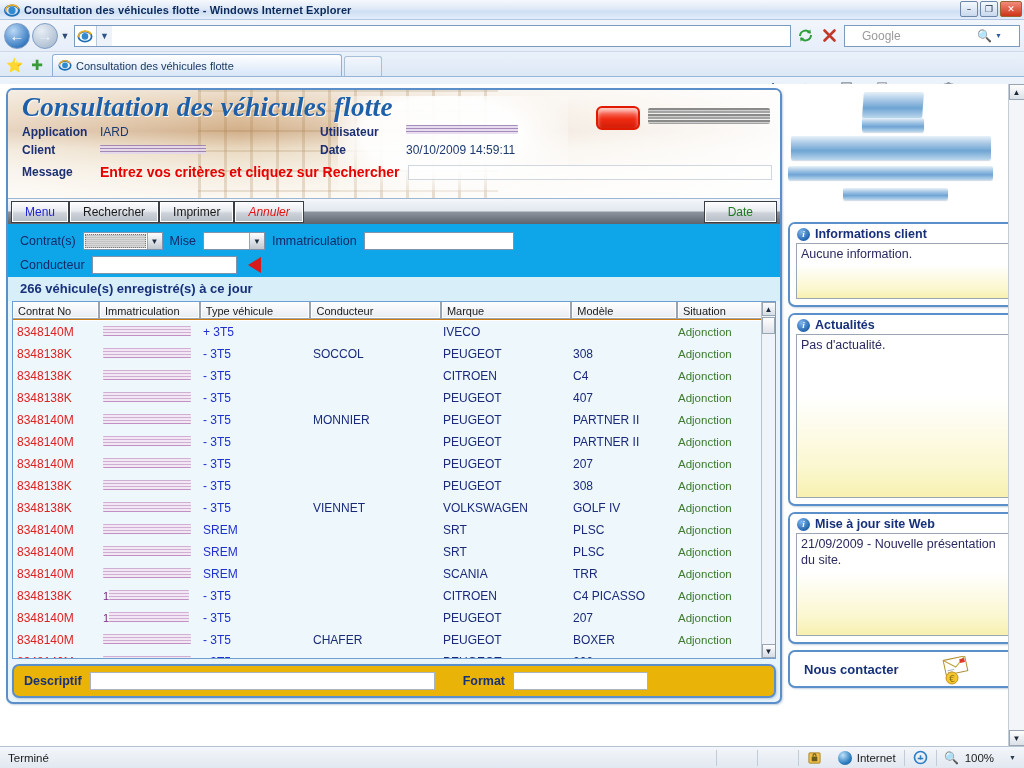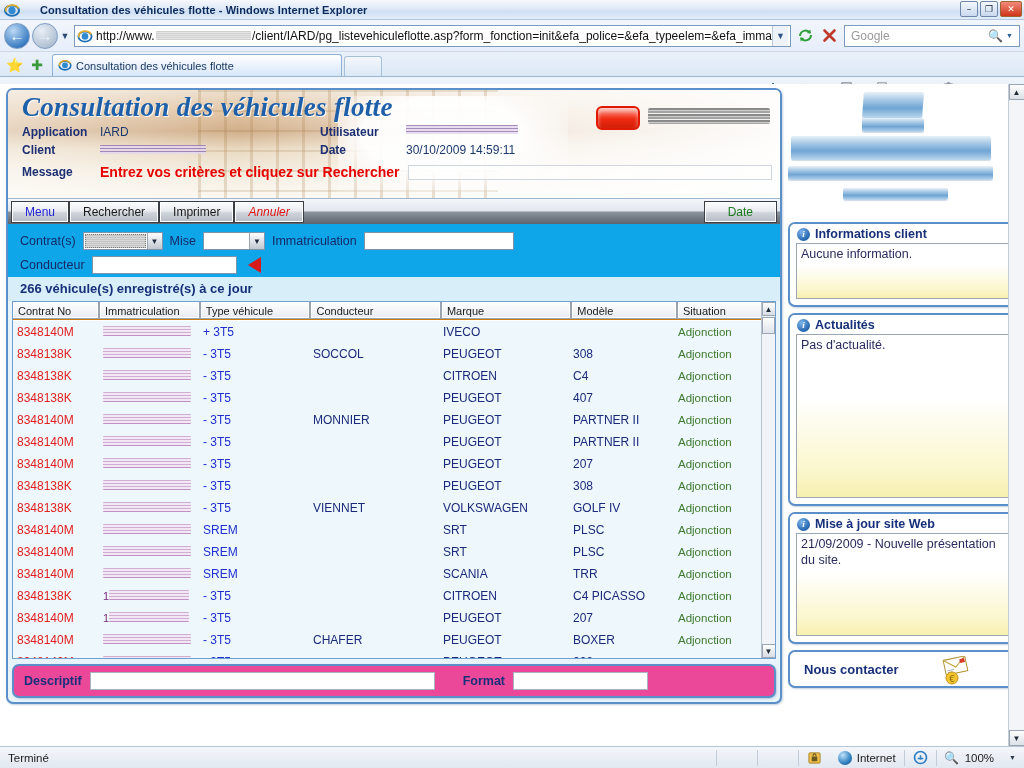--- a/index.html
+++ b/index.html
@@ -20,21 +20,20 @@
     height: 20px; background: linear-gradient(to bottom,#f6f9fd 0%,#dfe9f7 45%,#cfdff3 60%,#e2edfb 100%);
     border-bottom: 1px solid #b3c6e0;
     display: flex; align-items: center; padding: 0 2px; position: relative;
   }
   .ie-logo-sm {
     width: 16px; height: 16px; margin: 0 4px 0 2px; position: relative; flex: none;
   }
   .title-text {
     font-size: 11px; font-weight: bold; color: #0b2a5b; white-space: nowrap;
     letter-spacing: .1px;
-    margin-left: 16px;
   }
   .win-btns { position: absolute; right: 2px; top: 1px; display: flex; gap: 2px; }
   .win-btn {
     width: 18px; height: 16px; border: 1px solid #6e87a8; border-radius: 2px;
     background: linear-gradient(to bottom,#f4f8fd,#c9d9ee);
     display: flex; align-items: center; justify-content: center;
     font-size: 9px; color: #123; font-family: "DejaVu Sans", sans-serif;
   }
   .win-btn.close { background: linear-gradient(to bottom,#f28b7a,#cf3418); border-color:#963; color:#fff; width:22px; font-weight:bold; }
 
@@ -67,21 +66,21 @@
   .addr-go {
     width: 16px; height: 20px; border-left: 1px solid #b9c9dd; background: #eef3fa;
     display: flex; align-items: center; justify-content: center; color: #2e5588; font-size: 9px; flex:none;
   }
   .tbtn {
     width: 24px; height: 24px; display: flex; align-items: center; justify-content: center;
     flex: none; font-size: 14px;
   }
   .searchbox {
     width: 176px; height: 22px; background: #fff; border: 1px solid #7a9ac0;
-    display: flex; align-items: center; padding: 0 6px; margin-left: 3px; flex: none;
+    display: flex; align-items: center; padding: 0 17px; margin-left: 3px; flex: none;
   }
   .searchbox .ph { flex: 1; color: #9a9a9a; font-size: 12px; }
   .mag { color: #2a5c9e; font-size: 12px; }
 
   
   .tabsrow {
     height: 25px; display: flex; align-items: flex-end; padding-left: 4px;
     background: linear-gradient(to bottom,#eaf1fa,#dde8f6);
     border-bottom: 1px solid #9bb4d1;
   }
@@ -274,21 +273,21 @@
   .sb-thumb {
     width: 13px; height: 17px; margin-top: 1px;
     background: linear-gradient(to bottom,#fdfdfd,#dfe4ea);
     border: 1px solid #9aa6b4; flex: none;
   }
   .sb-track { flex: 1; }
 
   
   .bottombar {
     margin: 5px 4px 4px 4px; height: 34px;
-    border: 2px solid #5b8fc9; border-radius: 7px; background: #ec4899;
+    border: 2px solid #5b8fc9; border-radius: 7px; background: #eab308;
     display: flex; align-items: center; padding: 0 10px; gap: 8px;
     box-shadow: 1px 1px 2px rgba(90,120,160,.3);
   }
   .bb-lbl { font-weight: bold; color: #17307a; font-size: 12.5px; }
   .bb-in { height: 18px; border: 1px solid #a9b4c2; background: #fff; }
 
   
   .side { width: 230px; flex: none; display: flex; flex-direction: column; gap: 6px; }
   .side-logo {
     height: 128px; background: #fff; position: relative; overflow: hidden;
@@ -378,25 +377,20 @@
     <div class="navbtn back">←</div>
     <div class="navbtn fwd">→</div>
     <div class="nav-drop">▼</div>
     <div class="addrbar">
       <span class="addr-ie">
         <svg width="16" height="16" viewBox="0 0 16 16">
           <ellipse cx="8" cy="8.6" rx="6.6" ry="5" fill="none" stroke="#1f6fb5" stroke-width="1.8"></ellipse>
           <path d="M2 9.2 A6 4.6 0 0 1 14 6.4" fill="none" stroke="#f2b01e" stroke-width="1.5"></path>
           <circle cx="8" cy="8.4" r="3.3" fill="#2f8ad0"></circle>
         </svg>
-      </span>
-      <span class="addr-text">
-        <span>http://www.</span>
-        <span class="redact" style="width:96px;margin:0 1px;"></span>
-        <span>/client/IARD/pg_listevehiculeflotte.asp?form_fonction=init&amp;efa_police=&amp;efa_typeelem=&amp;efa_imma</span>
       </span>
       <span class="addr-go">▼</span>
     </div>
     <div class="tbtn">
       <svg width="17" height="17" viewBox="0 0 17 17">
         <path d="M3 9 A5.5 5.5 0 0 1 13 6" fill="none" stroke="#2f9d3a" stroke-width="2"></path>
         <path d="M13.4 2.6 L13.8 6.6 L9.9 6.1 Z" fill="#2f9d3a"></path>
         <path d="M14 8 A5.5 5.5 0 0 1 4 11" fill="none" stroke="#2f9d3a" stroke-width="2"></path>
         <path d="M3.6 14.4 L3.2 10.4 L7.1 10.9 Z" fill="#2f9d3a"></path>
       </svg>

